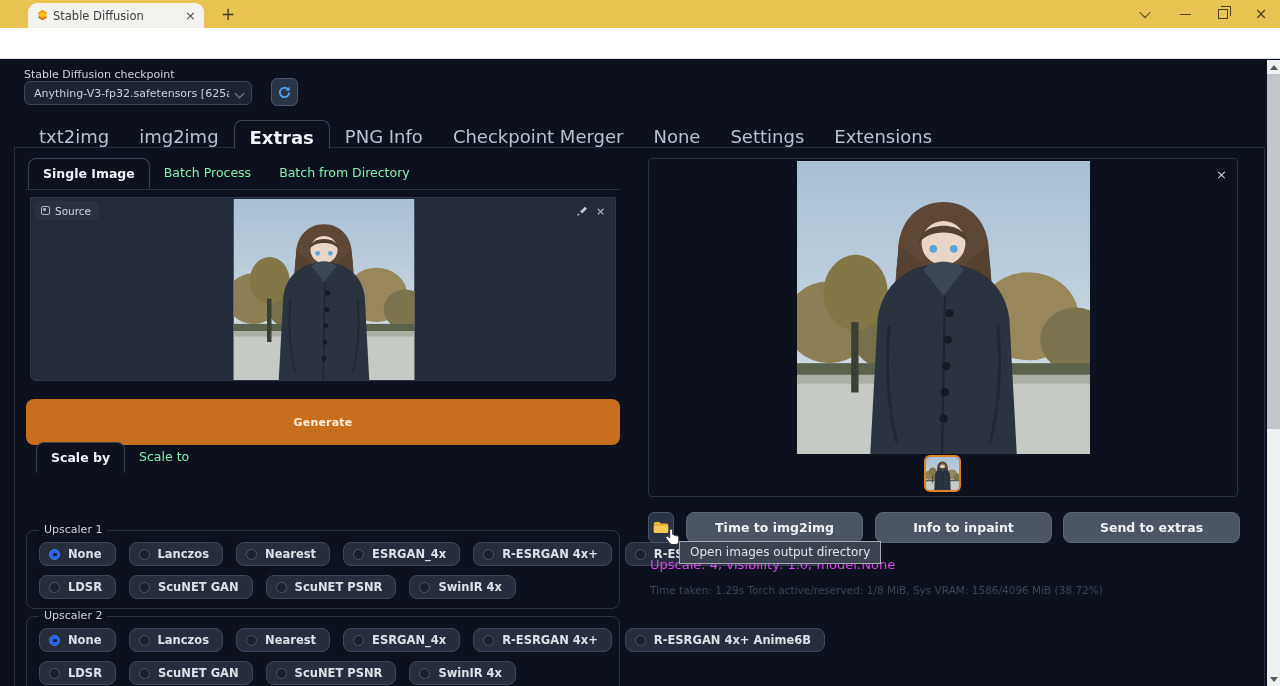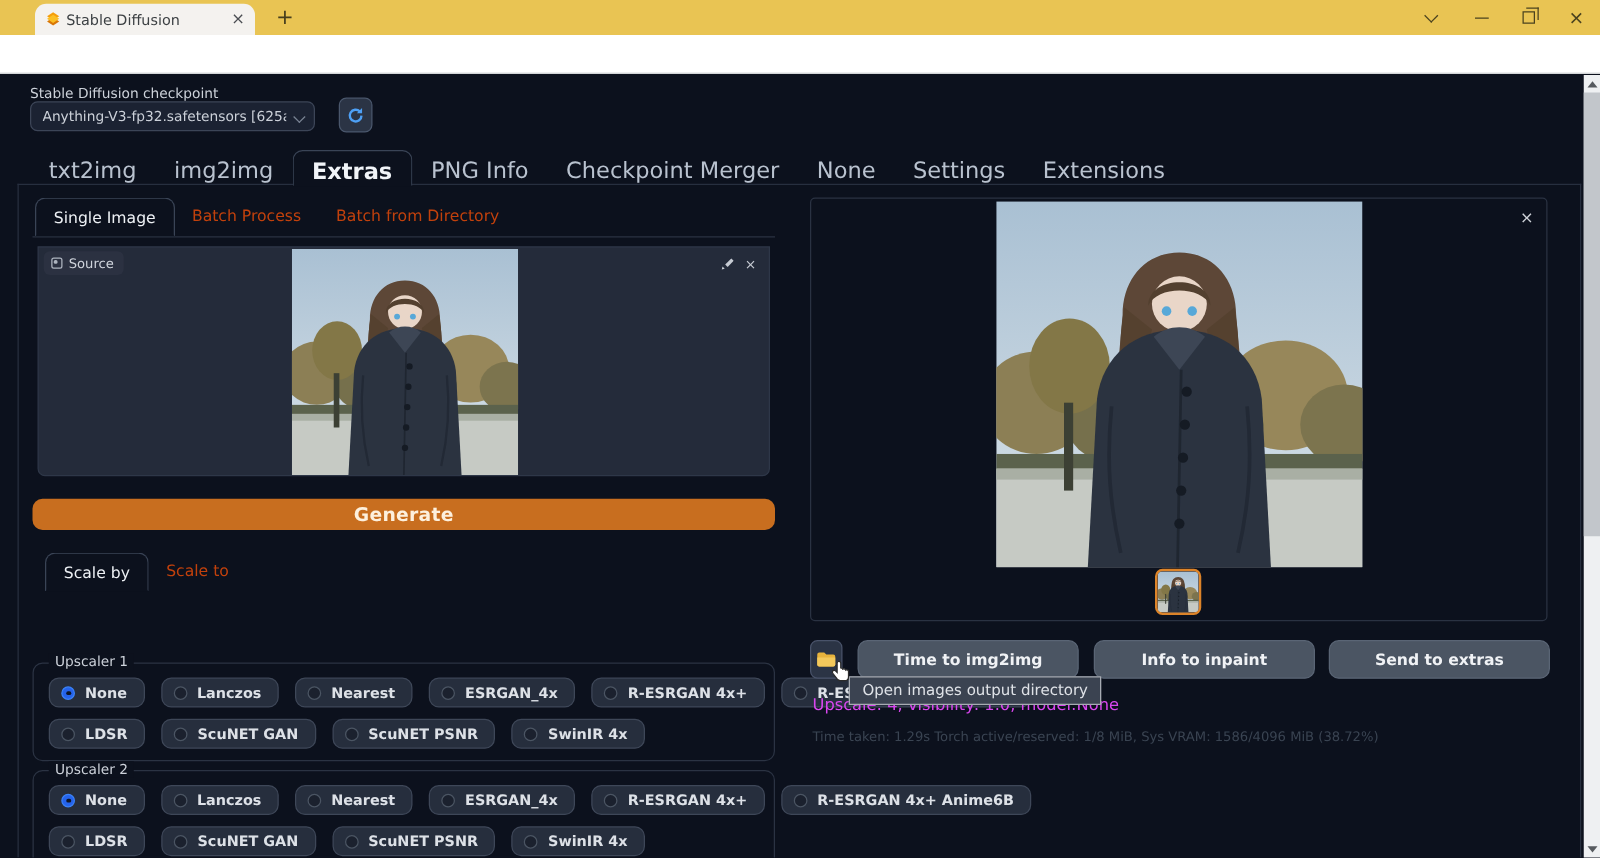--- a/index.html
+++ b/index.html
@@ -60,39 +60,39 @@
 
   .tabbar { position:absolute; left:24px; top:60px; height:28px; display:flex; gap:0; z-index:3; }
   .tab { padding:6px 15px; font-size:18px; color:#b9c2cf; white-space:nowrap; }
   .tab.active { border:1px solid #3a4456; border-bottom:1px solid #0c111d; border-radius:8px 8px 0 0;
                 color:#f1f4f8; font-weight:bold; background:#0c111d; height:29px; }
   .panel { position:absolute; left:14px; top:87px; width:1251px; height:539px;
            border:1px solid #272f3f; border-bottom:none; }
 
   
   .subtabs { position:absolute; left:28px; top:98px; display:flex; z-index:3; }
-  .subtab { padding:7px 14px; font-size:12.5px; color:#c2410c; white-space:nowrap; }
+  .subtab { padding:7px 14px; font-size:12.5px; color:#86efac; white-space:nowrap; }
   .subtab.active { border:1px solid #3a4456; border-bottom:1px solid #0c111d; border-radius:8px 8px 0 0;
-                   color:#eef1f5; font-weight:normal; background:#0c111d; }
+                   color:#eef1f5; font-weight:bold; background:#0c111d; }
   .subtab-line { position:absolute; left:26px; top:129px; width:594px; border-top:1px solid #2a3242; }
   .droparea { position:absolute; left:30px; top:137px; width:586px; height:184px; background:#242b3a;
               border:1px solid #2e3748; border-radius:0 0 6px 6px; }
   .src-img { position:absolute; left:202px; top:1px; width:182px; height:181px; }
   .src-chip { position:absolute; left:4px; top:3px; background:#2b3141; border-radius:5px; height:19px;
               display:flex; align-items:center; gap:5px; padding:0 8px 0 6px; }
   .src-chip-ico { width:9px; height:9px; border:1.3px solid #aeb5c0; border-radius:2px; position:relative; }
   .src-chip-ico:before { content:""; position:absolute; left:1px; top:1px; width:2.5px; height:2.5px;
                          border-radius:50%; background:#aeb5c0; }
   .src-chip-label { font-size:10.5px; color:#cfd4dc; }
   .mini-btn { position:absolute; top:6px; width:15px; height:15px; display:flex; align-items:center;
               justify-content:center; color:#c6cbd3; font-size:11px; }
 
-  .generate { position:absolute; left:26px; top:339px; width:594px; height:25px; background:#c86e1f;
+  .generate { position:absolute; left:26px; top:339px; width:594px; height:46px; background:#c86e1f;
               border-radius:8px; display:flex; align-items:center; justify-content:center;
-              font-size:15px; font-weight:bold; color:#fdf0dd; letter-spacing:.2px; }
+              font-size:11px; font-weight:bold; color:#fdf0dd; letter-spacing:.2px; }
 
   .scaletabs { position:absolute; left:36px; top:382px; display:flex; z-index:3; }
   .scalebox { position:absolute; left:30px; top:410px; width:586px; height:46px; border:1px solid #2e3748;
               border-radius:0 6px 6px 6px; }
   .resize-label { position:absolute; left:14px; top:3px; font-size:11px; color:#c9cfd8; }
   .num-chip { position:absolute; left:498px; top:-2px; width:65px; height:21px; background:#272e3e;
               border:1px solid #3c4557; border-radius:6px; display:flex; align-items:center;
               justify-content:center; font-size:11.5px; color:#d5d9df; }
   .slider { position:absolute; left:12px; right:12px; top:24px; height:5px; border-radius:3px;
             background:#d9dde2; }

